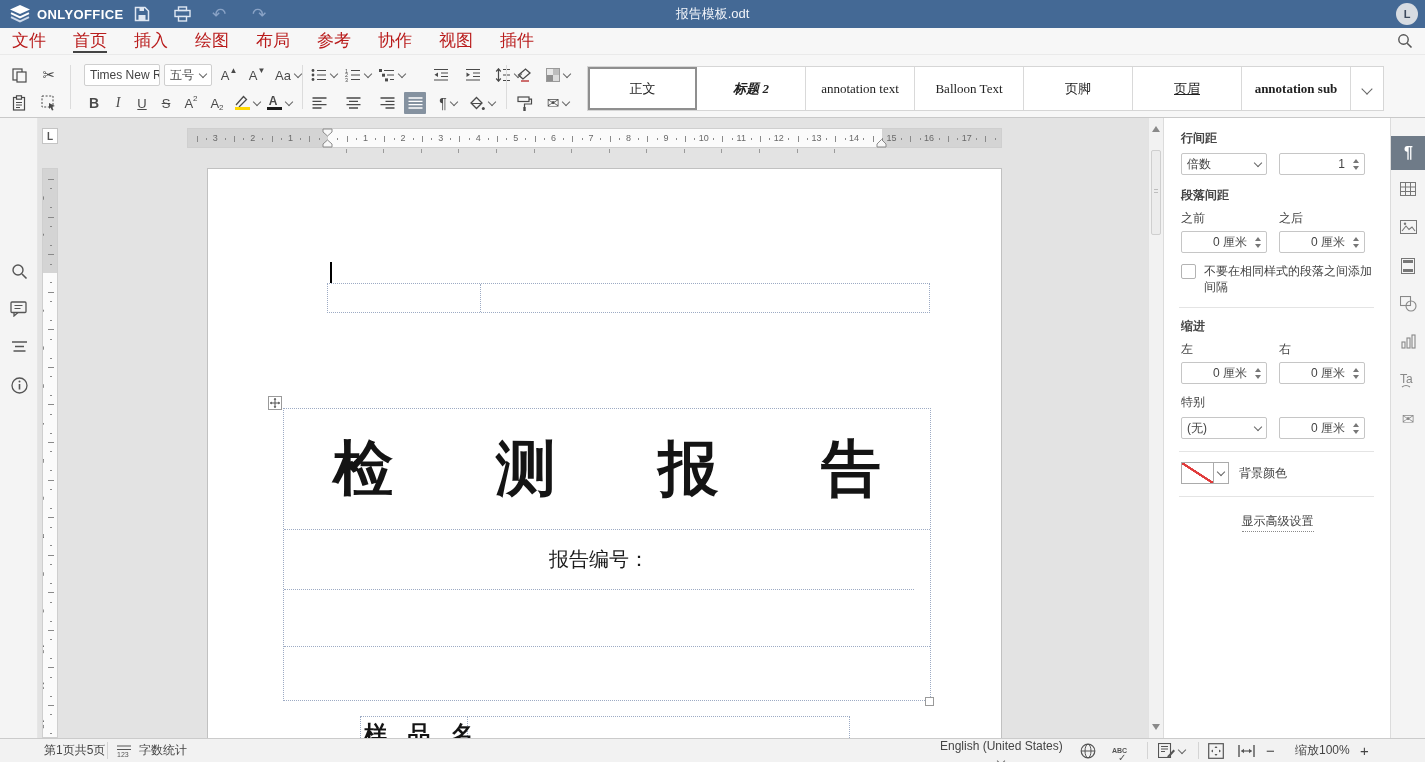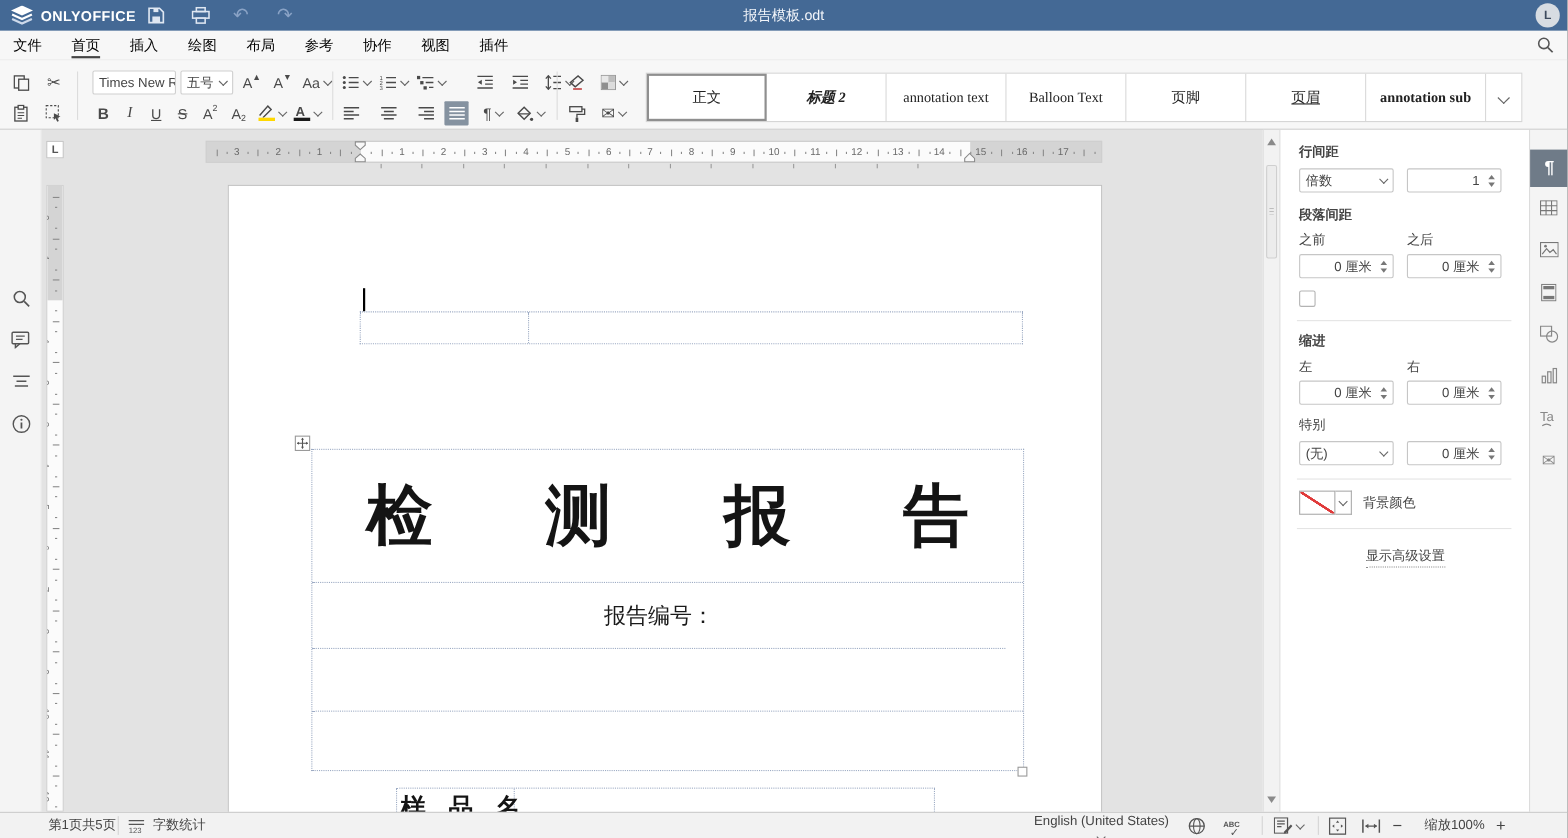--- a/index.html
+++ b/index.html
@@ -13,21 +13,21 @@
   .titlebar{position:absolute;left:0;top:0;width:100%;height:28px;background:#446995;display:flex;align-items:center;}
   .logo-wrap{position:absolute;left:10px;top:5px;display:flex;align-items:center;gap:7px;}
   .logo-text{color:#fff;font-weight:bold;font-size:13px;letter-spacing:.4px;}
   .tbar-btn{position:absolute;top:5px;width:18px;height:18px;display:flex;align-items:center;justify-content:center;}
   .undo-redo{color:#8aa3c6;font-size:17px;line-height:17px;font-family:"DejaVu Sans",sans-serif;}
   .doc-title{position:absolute;left:0;top:0;width:100%;height:28px;line-height:28px;text-align:center;color:#f2f5fa;font-size:13px;pointer-events:none;}
   .avatar{position:absolute;right:7px;top:3px;width:22px;height:22px;border-radius:50%;background:#d7dce2;color:#3d4least;color:#3d4a5e;font-weight:bold;font-size:11px;display:flex;align-items:center;justify-content:center;}
 
   
   .menubar{position:absolute;left:0;top:28px;width:100%;height:27px;background:#f7f7f7;border-bottom:1px solid #eaeaea;display:flex;align-items:center;padding-left:12px;box-sizing:border-box;}
-  .mtab{position:relative;height:26px;line-height:26px;font-size:13px;color:#000000;margin-right:27px;cursor:default;white-space:nowrap;}
+  .mtab{position:relative;height:26px;line-height:26px;font-size:17px;color:#b91c1c;margin-right:27px;cursor:default;white-space:nowrap;}
   .mtab.active::after{content:"";position:absolute;left:0;right:0;bottom:1px;height:2px;background:#444;}
   .menu-search{position:absolute;right:12px;top:5px;}
 
   
   .toolbar{position:absolute;left:0;top:55px;width:100%;height:63px;background:#f7f7f7;border-bottom:1px solid #c9c9c9;box-sizing:border-box;}
   .tb{position:absolute;height:22px;display:flex;align-items:center;justify-content:center;color:#4a4a4a;}
   .r1{top:9px;} .r2{top:37px;}
   .cv{width:5px;height:5px;border-right:1.3px solid #666;border-bottom:1.3px solid #666;transform:rotate(45deg);margin-left:4px;margin-top:-3px;flex:none;}
   .combo{position:absolute;height:22px;background:#fff;border:1px solid #cfcfcf;border-radius:2px;display:flex;align-items:center;padding:0 5px;box-sizing:border-box;font-size:12px;white-space:nowrap;overflow:hidden;}
   .combo .cv{margin-left:auto;}
@@ -668,20 +668,21 @@
       <div class="spin">
         <span class="val">0 厘米</span>
         <span class="spinbtns">
             <i class="tri-up"></i>
             <i class="tri-dn"></i>
           </span>
       </div>
     </div>
     <div class="cbxrow">
       <span class="cbx"></span>
+      <span class="cbxlbl">不要在相同样式的段落之间添加间隔</span>
     </div>
     <hr class="phr">
     <div class="plabel pbold">缩进</div>
     <div class="prow" style="margin-bottom:4px;">
       <div class="pcol plabel" style="margin-bottom:0;">左</div>
       <div class="pcol plabel" style="margin-bottom:0;">右</div>
     </div>
     <div class="prow">
       <div class="spin">
         <span class="val">0 厘米</span>

